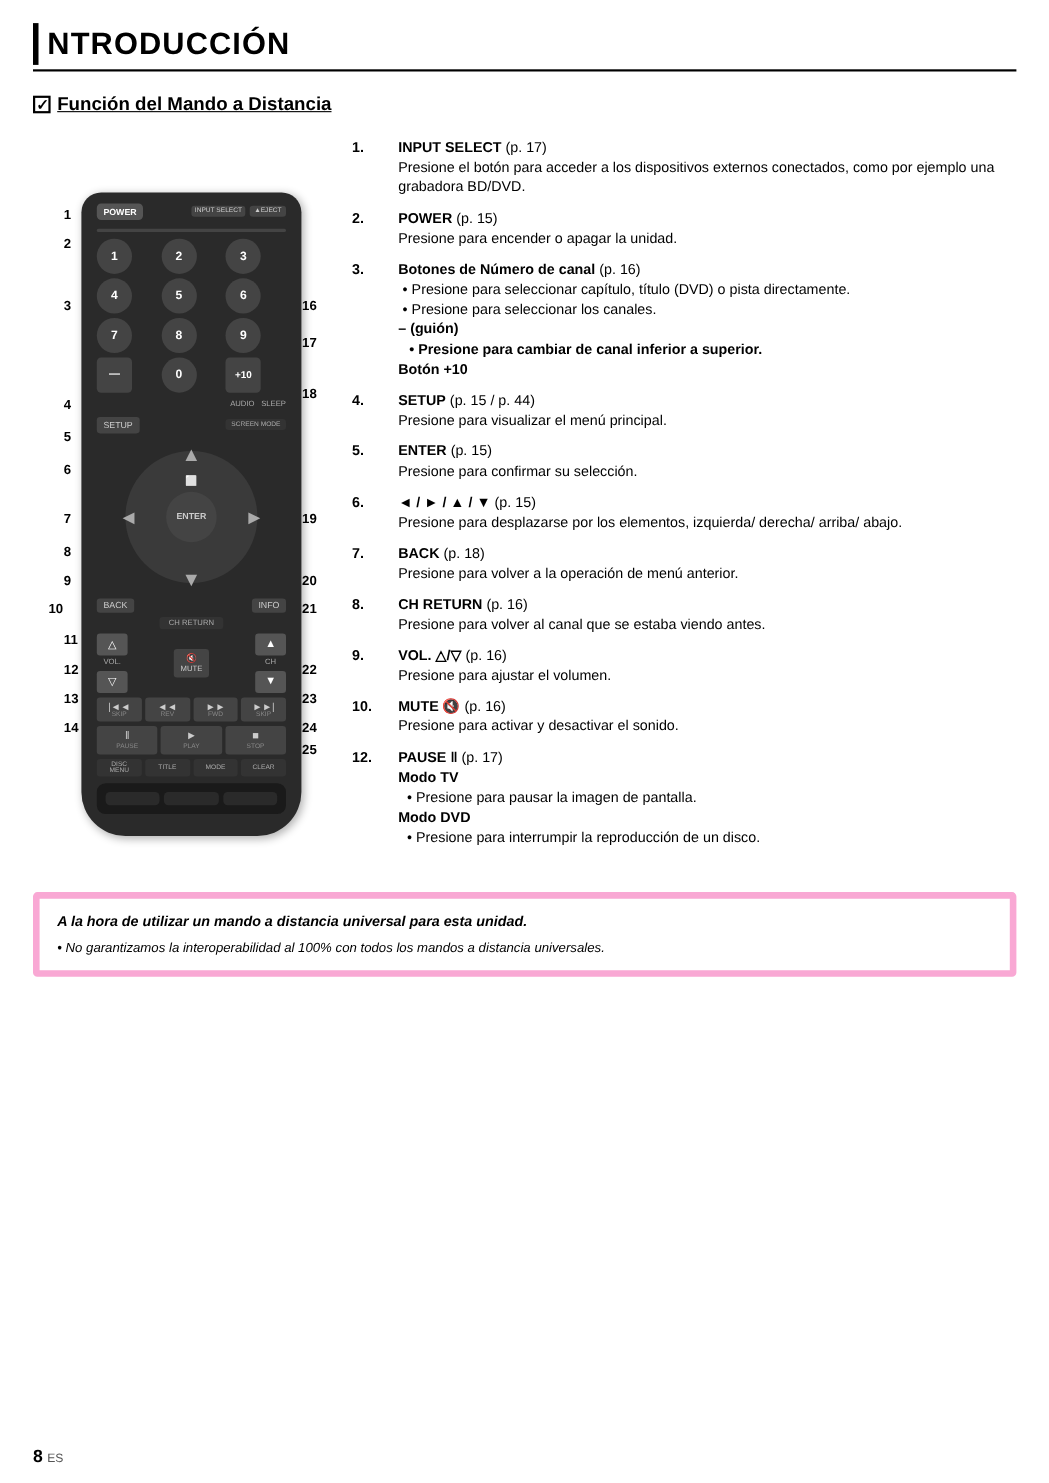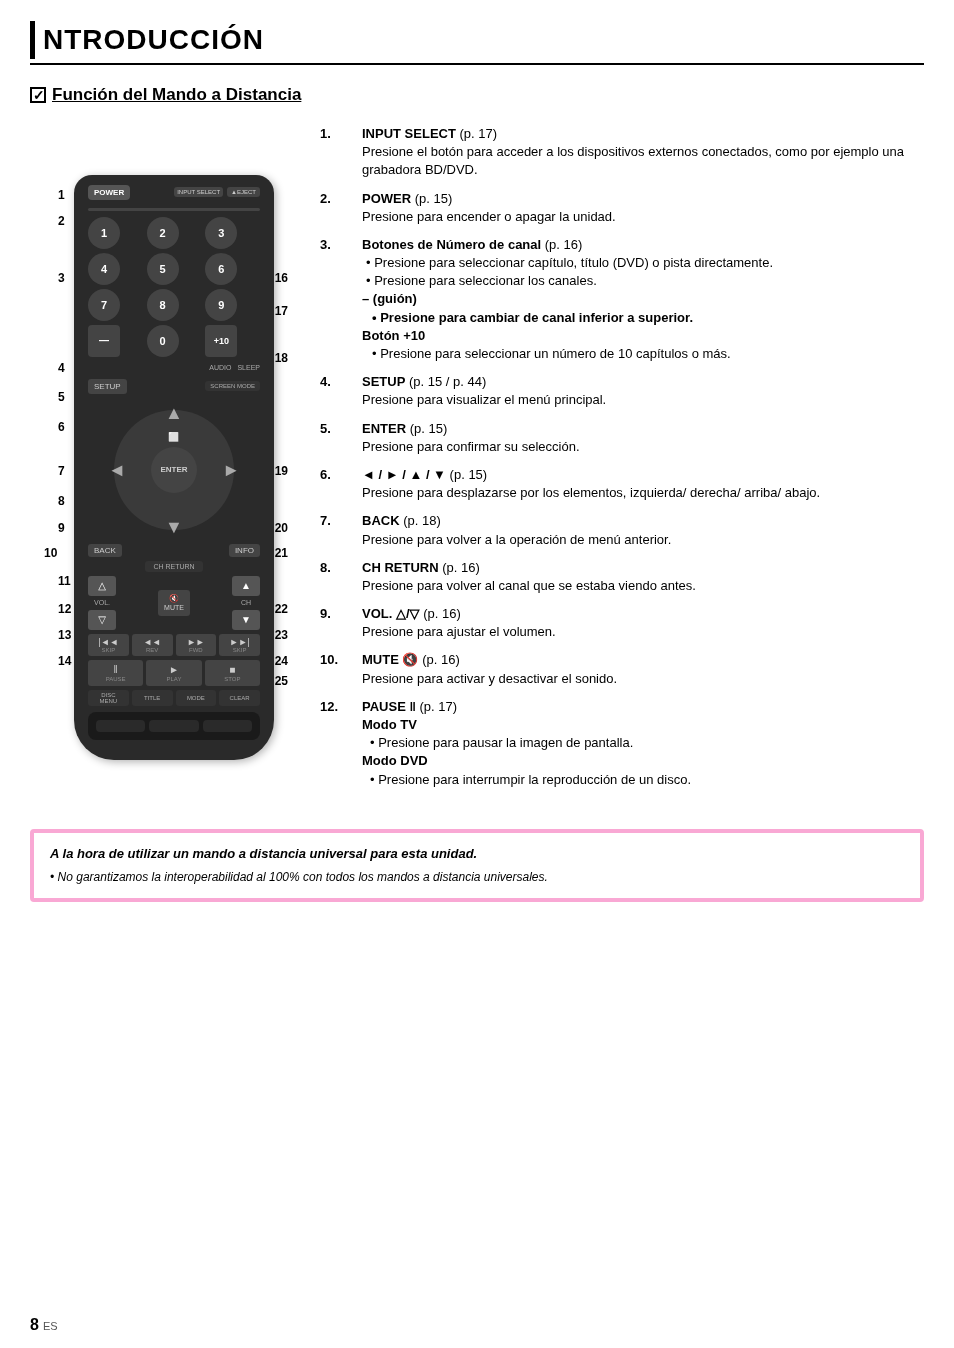--- a/index.html
+++ b/index.html
@@ -202,21 +202,21 @@
       display: block;
       padding-left: 10px;
       text-indent: -6px;
     }
     .desc-text .sub-item::before {
       content: '• ';
     }
 
     
     .footer-note {
-      border: 4px solid #f9a8d4;
+      border: 6px solid #f9a8d4;
       border-radius: 4px;
       padding: 12px 16px;
       margin-top: 30px;
     }
     .footer-note-title {
       font-weight: bold;
       font-style: italic;
       font-size: 13px;
       margin-bottom: 6px;
     }
@@ -433,21 +433,20 @@
 
       <div class="desc-item">
         <span class="desc-num">3.</span>
         <div class="desc-text">
           <b>Botones de Número de canal</b> <span>(p. 16)</span><br>
           <span class="sub-item">Presione para seleccionar capítulo, título (DVD) o pista directamente.</span>
           <span class="sub-item">Presione para seleccionar los canales.</span>
           <b>– (guión)</b><br>
           <span style="padding-left:10px;font-weight:bold;">• Presione para cambiar de canal inferior a superior.</span><br>
           <b>Botón +10</b><br>
-          <span style="padding-left:10px;">• Presione para seleccionar un número de 10 capítulos o más.</span>
         </div>
       </div>
 
       <div class="desc-item">
         <span class="desc-num">4.</span>
         <div class="desc-text">
           <b>SETUP</b> <span>(p. 15 / p. 44)</span><br>
           <span>Presione para visualizar el menú principal.</span>
         </div>
       </div>

